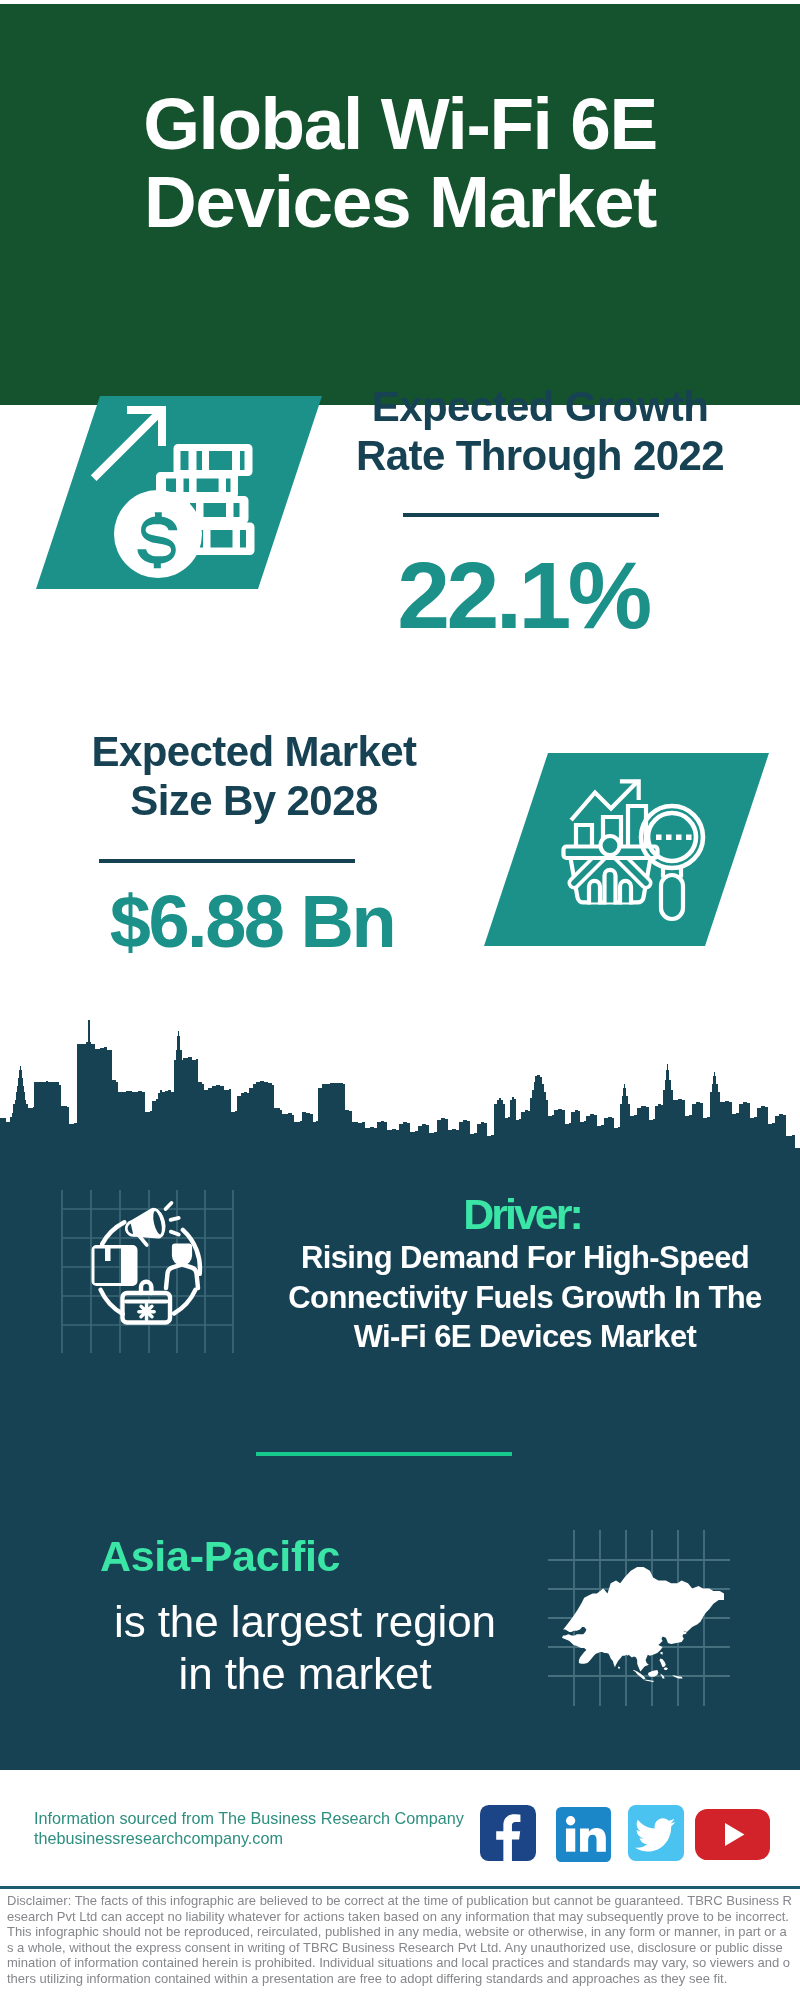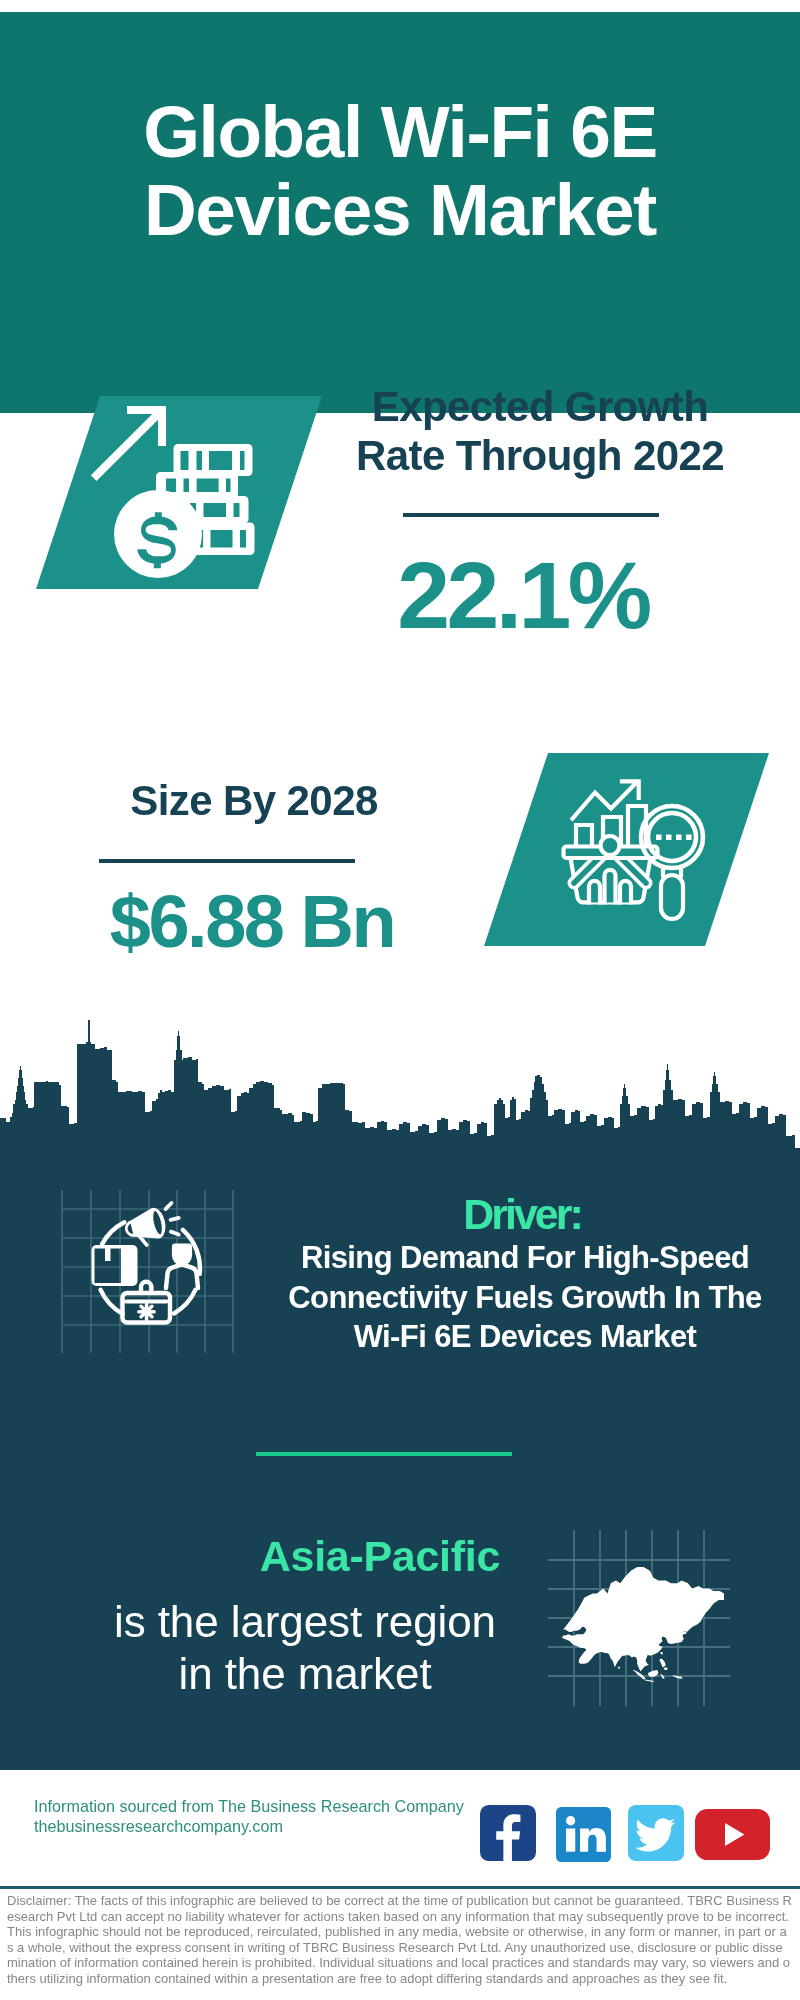--- a/index.html
+++ b/index.html
@@ -1,37 +1,37 @@
 <!DOCTYPE html>
 <html><head>
 <meta charset="utf-8">
 <style>
   html,body{margin:0;padding:0;background:#fff;}
   body{width:800px;height:2000px;font-family:"Liberation Sans",sans-serif;overflow:hidden;}
   .page{position:relative;width:800px;height:2000px;background:#fff;}
 
   
-  .hdr{position:absolute;left:0;top:12px;width:800px;height:401px;background:#0f766e;}
+  .hdr{position:absolute;left:0;top:4px;width:800px;height:401px;background:#14532d;}
   .hdr .t{position:absolute;left:0;top:81px;width:800px;text-align:center;color:#ffffff;
           font-size:73px;font-weight:bold;line-height:78px;letter-spacing:-1.4px;}
 
   
   .abs{position:absolute;}
   .stat-label{color:#164254;font-size:42px;font-weight:bold;line-height:49px;text-align:center;letter-spacing:-0.6px;}
   .stat-rule{position:absolute;height:4px;background:#164254;}
   .stat-value{color:#1b918a;font-weight:bold;line-height:86px;text-align:center;}
   .v-growth{font-size:95px;letter-spacing:-3.6px;}
   .v-size{font-size:74px;letter-spacing:-2.5px;}
 
   
   .dark{position:absolute;left:0;width:800px;background:#164254;}
   .driver-h{color:#3ae5a6;font-size:43px;font-weight:bold;text-align:center;line-height:42px;letter-spacing:-3px;}
   .driver-b{color:#ffffff;font-size:31px;font-weight:bold;text-align:center;line-height:39.5px;letter-spacing:-0.6px;}
   .grn-rule{position:absolute;height:4px;background:#17c98d;}
-  .ap-h{color:#3ae5a6;font-size:43px;font-weight:bold;text-align:right;line-height:44px;letter-spacing:-0.3px;}
+  .ap-h{color:#3ae5a6;font-size:43px;font-weight:bold;text-align:left;line-height:44px;letter-spacing:-0.3px;}
   .ap-b{color:#ffffff;font-size:44px;font-weight:normal;text-align:center;line-height:52px;letter-spacing:-0.1px;}
 
   
   .srcline{color:#2d8f7f;font-size:16.2px;line-height:20px;}
   .disc{color:#86878b;font-size:13px;line-height:15.6px;text-align:left;word-break:break-all;}
 </style>
 </head>
 <body>
 
 <div class="page">
@@ -71,21 +71,21 @@
     <div class="stat-label" style="position:absolute;left:340px;top:2px;width:400px;">
       <span>Expected Growth</span><br>
       <span>Rate Through 2022</span>
     </div>
     <div class="stat-rule" style="left:403px;top:133px;width:256px;"></div>
     <div class="stat-value v-growth" style="position:absolute;left:323px;top:172px;width:400px;">22.1%</div>
   </div>
 
   <div class="abs" style="left:0;top:725px;width:800px;height:240px;">
     <div class="stat-label" style="position:absolute;left:54px;top:2px;width:400px;">
-      <br>
+      <span>Expected Market</span><br>
       <span>Size By 2028</span>
     </div>
     <div class="stat-rule" style="left:99px;top:134px;width:256px;"></div>
     <div class="stat-value v-size" style="position:absolute;left:52px;top:154px;width:400px;">$6.88 Bn</div>
     <svg width="800" height="240" viewBox="0 725 800 240" style="position:absolute;left:0px;top:0px;">
       <polygon points="548,753 769,753 705,946 484,946" fill="#1b918a"></polygon>
       <g fill="none" stroke="#ffffff" stroke-width="4.2" stroke-linecap="square" stroke-linejoin="miter">
 
         <path d="M572.5,818.5 L595,792.5 L611,808.5 L635,784"></path>
         <path d="M622,781.3 L638.7,781.3 L638.7,798"></path>
@@ -186,21 +186,21 @@
     <svg width="800" height="200" viewBox="0 1525 800 200" style="position:absolute;left:0;top:-5px;">
       <g stroke="#46707e" stroke-width="1.8" fill="none">
         <path d="M548,1560 H730 M548,1589 H730 M548,1618 H730 M548,1647 H730 M548,1676 H730"></path>
         <path d="M574,1530 V1706 M600,1530 V1706 M626,1530 V1706 M652,1530 V1706 M678,1530 V1706 M704,1530 V1706"></path>
       </g>
       <path fill="#ffffff" d="M596.9,1593.4 L603.3,1588.6 L607.5,1593.4 L610.7,1583.3 L616.0,1580.4 L620.2,1583.3 L624.5,1577.4 L630.8,1570.7 L637.2,1567.0 L643.5,1567.0 L649.9,1570.7 L653.1,1577.4 L658.4,1580.4 L665.8,1580.4 L671.1,1583.3 L677.4,1583.3 L681.6,1580.4 L688.0,1583.3 L692.2,1588.6 L698.6,1586.0 L702.8,1588.6 L709.2,1588.6 L713.4,1591.0 L719.8,1591.0 L724.0,1593.4 L724.0,1599.9 L718.7,1599.9 L713.4,1603.8 L709.2,1609.2 L706.0,1612.6 L702.8,1617.2 L700.7,1621.6 L697.5,1624.3 L692.2,1627.0 L686.9,1631.9 L683.8,1630.7 L681.6,1634.3 L683.8,1638.8 L681.6,1642.0 L676.4,1643.0 L671.1,1644.1 L667.9,1643.0 L666.8,1639.9 L665.8,1637.7 L662.6,1636.6 L661.5,1638.8 L662.6,1640.9 L660.5,1643.0 L658.4,1645.1 L662.6,1647.1 L660.5,1650.0 L657.3,1652.9 L653.1,1654.8 L649.9,1655.7 L647.8,1654.8 L646.7,1657.5 L645.6,1660.2 L646.7,1662.9 L648.8,1664.7 L644.6,1666.4 L642.5,1669.0 L640.4,1671.6 L639.3,1669.0 L638.2,1666.4 L637.2,1663.8 L637.2,1660.2 L636.1,1657.5 L634.0,1656.6 L631.9,1657.5 L629.8,1655.7 L628.7,1654.8 L627.6,1655.7 L626.6,1654.8 L624.5,1655.7 L622.4,1655.7 L620.2,1658.4 L618.1,1661.1 L616.0,1664.7 L614.9,1667.3 L613.9,1664.7 L612.8,1661.1 L610.7,1658.4 L609.6,1655.7 L608.6,1653.8 L606.5,1652.9 L604.4,1652.9 L602.2,1652.0 L600.1,1652.0 L598.0,1652.9 L595.9,1653.8 L593.8,1655.7 L591.6,1658.4 L589.5,1661.1 L587.4,1662.9 L584.2,1663.8 L581.1,1663.8 L578.9,1662.9 L578.9,1660.2 L580.0,1657.5 L582.1,1654.8 L584.2,1652.0 L586.4,1650.0 L584.2,1648.1 L581.1,1648.1 L578.9,1647.1 L576.8,1646.1 L573.6,1645.1 L571.5,1643.0 L569.4,1640.9 L567.3,1639.9 L564.1,1638.8 L562.0,1637.7 L563.1,1635.4 L565.2,1635.4 L568.4,1634.3 L571.5,1635.4 L574.7,1635.4 L576.8,1634.3 L580.0,1634.3 L583.2,1634.3 L585.3,1631.9 L586.4,1629.5 L584.2,1627.0 L582.1,1627.0 L580.0,1629.5 L576.8,1630.7 L573.6,1630.7 L571.5,1631.9 L569.4,1631.9 L567.3,1630.7 L565.2,1629.5 L563.1,1629.5 L565.2,1627.0 L567.3,1624.3 L569.4,1621.6 L571.5,1618.7 L573.6,1615.7 L575.8,1612.6 L577.9,1609.2 L580.0,1605.7 L582.1,1601.9 L584.2,1597.8 L588.5,1595.6 L592.7,1593.4 Z M682.7,1630.7 L683.8,1633.1 L682.7,1635.4 L681.6,1637.7 L680.6,1639.9 L678.5,1642.0 L676.4,1643.0 L674.2,1643.0 L672.1,1644.1 L673.2,1642.0 L675.3,1640.9 L677.4,1639.9 L679.5,1637.7 L680.6,1635.4 L681.6,1633.1 L682.7,1630.7 Z M682.7,1630.7 L685.9,1631.9 L686.9,1633.1 L684.8,1634.3 L682.7,1634.3 L681.6,1631.9 Z M660.5,1658.4 L662.6,1659.3 L664.7,1662.0 L665.8,1664.7 L664.7,1666.4 L662.6,1667.3 L661.5,1664.7 L660.5,1662.0 L659.4,1660.2 Z M665.8,1667.3 L667.9,1668.2 L666.8,1669.9 L664.7,1669.9 L663.6,1668.2 Z M634.0,1669.9 L637.2,1671.6 L640.4,1673.4 L643.5,1675.9 L645.6,1678.5 L643.5,1679.4 L640.4,1676.8 L637.2,1674.2 L635.1,1671.6 L632.9,1670.8 Z M644.6,1679.4 L649.9,1680.3 L654.1,1681.1 L653.1,1682.0 L647.8,1681.1 L644.6,1680.3 Z M648.8,1672.5 L653.1,1670.8 L657.3,1669.9 L658.4,1672.5 L657.3,1675.1 L654.1,1676.8 L649.9,1676.8 L647.8,1674.2 Z M659.4,1673.4 L661.5,1674.2 L663.6,1675.9 L664.7,1678.5 L662.6,1678.5 L661.5,1675.9 L660.5,1674.2 Z M672.1,1675.1 L676.4,1675.9 L681.6,1676.8 L682.7,1678.5 L678.5,1678.5 L674.2,1676.8 Z M618.1,1666.4 L620.2,1667.3 L619.2,1669.0 L618.1,1668.2 Z M683.8,1618.7 L684.8,1624.3 L684.8,1628.2 L682.7,1628.2 L682.7,1623.0 Z M660.5,1652.0 L662.6,1652.0 L662.6,1654.8 L660.5,1653.8 Z"></path>
     </svg>
   </div>
 
   <div class="abs" style="left:0;top:1780px;width:800px;height:220px;background:#ffffff;">
-    <div class="srcline" style="position:absolute;left:34px;top:16px;width:470px;">
+    <div class="srcline" style="position:absolute;left:34px;top:28px;width:470px;">
       <div>Information sourced from The Business Research Company</div>
       <div>thebusinessresearchcompany.com</div>
     </div>
 
     <svg width="56" height="56" viewBox="0 0 64 64" style="position:absolute;left:480px;top:25px;">
       <rect x="0" y="0" width="64" height="64" rx="10" fill="#1b4586"></rect>
       <path d="M36.5,64 V39.5 h8.2 l1.2,-9.5 h-9.4 v-6.1 c0,-2.8 0.8,-4.6 4.7,-4.6 l5,0 V11 c-0.9,-0.1 -3.9,-0.4 -7.3,-0.4 c-7.3,0 -12.2,4.4 -12.2,12.5 v7 h-8.2 v9.5 h8.2 V64 Z" fill="#ffffff"></path>
     </svg>
     <svg width="55" height="55" viewBox="0 0 64 64" style="position:absolute;left:556px;top:27px;">
       <rect x="0" y="0" width="64" height="64" rx="6" fill="#1b86c8"></rect>

